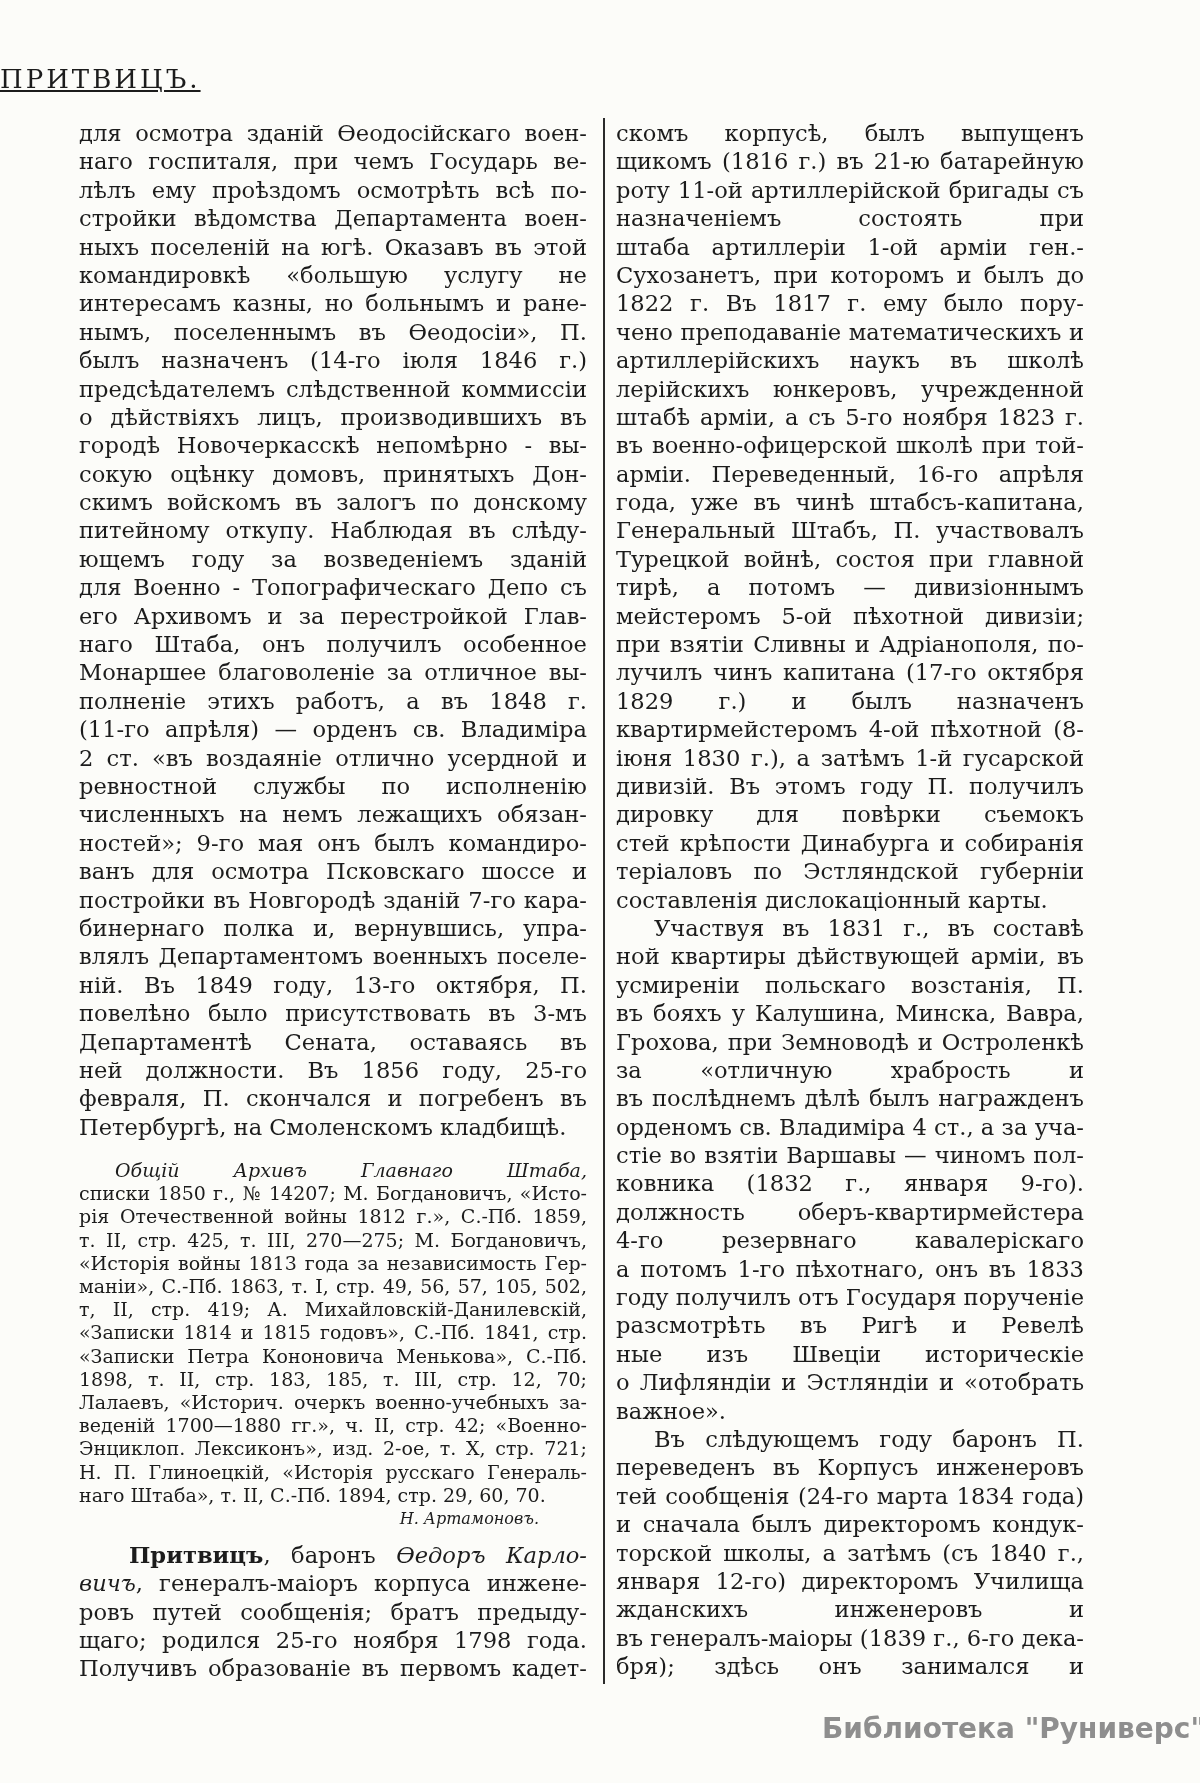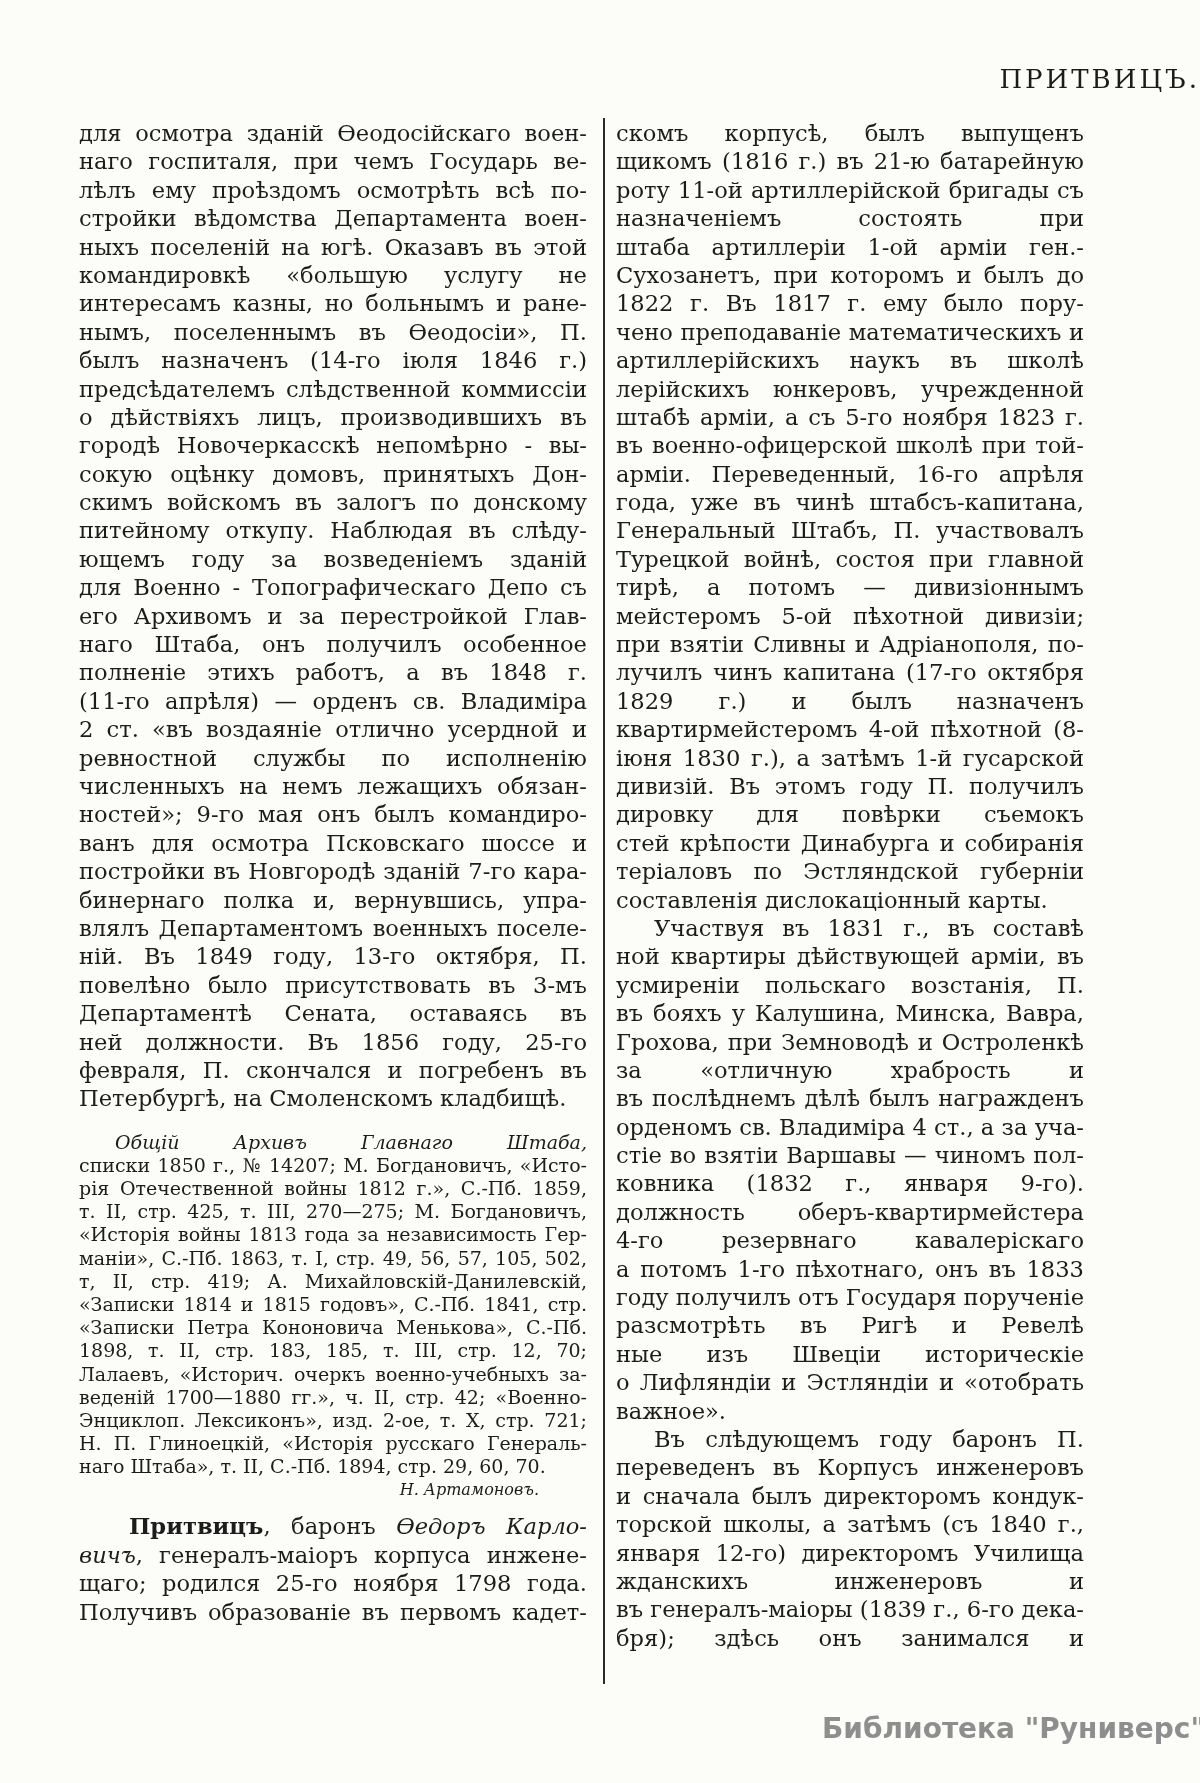--- a/index.html
+++ b/index.html
@@ -4,21 +4,21 @@
 <style>
   html,body { margin:0; padding:0; }
   .page {
     position:relative; width:1200px; height:1783px;
     background:#fcfcf9; color:#1c1c1c;
     font-family:"DejaVu Serif", serif;
     overflow:hidden;
   }
   .title {
     position:absolute; top:64px; left:0; width:1200px;
-    text-align:right; font-size:26px; letter-spacing:3px;
+    text-align:left; font-size:26px; letter-spacing:3px;text-decoration:underline;
   }
   .divider {
     position:absolute; left:603px; top:118px; width:2px; height:1566px;
     background:#2b2b2b;
   }
   .col { position:absolute; top:119px; }
   .col-left  { left:79px;  width:508px; }
   .col-right { left:616px; width:468px; }
   .para { margin:0; }
   .para.main .line   { font-size:22.6px; line-height:28.4px; height:28.4px; }
@@ -66,20 +66,21 @@
         <div class="line">предсѣдателемъ слѣдственной коммиссіи</div>
         <div class="line">о дѣйствіяхъ лицъ, производившихъ въ</div>
         <div class="line">городѣ Новочеркасскѣ непомѣрно - вы-</div>
         <div class="line">сокую оцѣнку домовъ, принятыхъ Дон-</div>
         <div class="line">скимъ войскомъ въ залогъ по донскому</div>
         <div class="line">питейному откупу. Наблюдая въ слѣду-</div>
         <div class="line">ющемъ году за возведеніемъ зданій</div>
         <div class="line">для Военно - Топографическаго Депо съ</div>
         <div class="line">его Архивомъ и за перестройкой Глав-</div>
         <div class="line">наго Штаба, онъ получилъ особенное</div>
+        <div class="line">Монаршее благоволеніе за отличное вы-</div>
         <div class="line">полненіе этихъ работъ, а въ 1848 г.</div>
         <div class="line">(11-го апрѣля) — орденъ св. Владиміра</div>
         <div class="line">2 ст. «въ воздаяніе отлично усердной и</div>
         <div class="line">ревностной службы по исполненію много-</div>
         <div class="line">численныхъ на немъ лежащихъ обязан-</div>
         <div class="line">ностей»; 9-го мая онъ былъ командиро-</div>
         <div class="line">ванъ для осмотра Псковскаго шоссе и</div>
         <div class="line">постройки въ Новгородѣ зданій 7-го кара-</div>
         <div class="line">бинернаго полка и, вернувшись, упра-</div>
         <div class="line">влялъ Департаментомъ военныхъ поселе-</div>
@@ -104,20 +105,21 @@
         <div class="line">Лалаевъ, «Историч. очеркъ военно-учебныхъ за-</div>
         <div class="line">веденій 1700—1880 гг.», ч. II, стр. 42; «Военно-</div>
         <div class="line">Энциклоп. Лексиконъ», изд. 2-ое, т. X, стр. 721;</div>
         <div class="line">Н. П. Глиноецкій, «Исторія русскаго Генераль-</div>
         <div class="line no-just">наго Штаба», т. II, С.-Пб. 1894, стр. 29, 60, 70.</div>
       </div>
       <div class="signature">Н. Артамоновъ.</div>
       <div class="para entry">
         <div class="line indent-lg"><span class="b">Притвицъ</span><span>, баронъ </span><span class="i">Ѳедоръ Карло-</span></div>
         <div class="line"><span class="i">вичъ</span><span>, генералъ-маіоръ корпуса инжене-</span></div>
+        <div class="line">ровъ путей сообщенія; братъ предыду-</div>
         <div class="line">щаго; родился 25-го ноября 1798 года.</div>
         <div class="line">Получивъ образованіе въ первомъ кадет-</div>
       </div>
     </div>
   <div class="col col-right" id="col-right">
       <div class="para main">
         <div class="line">скомъ корпусѣ, былъ выпущенъ прапор-</div>
         <div class="line">щикомъ (1816 г.) въ 21-ю батарейную</div>
         <div class="line">роту 11-ой артиллерійской бригады съ</div>
         <div class="line">назначеніемъ состоять при начальникѣ</div>
@@ -162,20 +164,21 @@
         <div class="line">а потомъ 1-го пѣхотнаго, онъ въ 1833</div>
         <div class="line">году получилъ отъ Государя порученіе</div>
         <div class="line">разсмотрѣть въ Ригѣ и Ревелѣ привезен-</div>
         <div class="line">ные изъ Швеціи историческіе матеріалы</div>
         <div class="line">о Лифляндіи и Эстляндіи и «отобрать все</div>
         <div class="line no-just">важное».</div>
       </div>
       <div class="para main">
         <div class="line indent">Въ слѣдующемъ году баронъ П. былъ</div>
         <div class="line">переведенъ въ Корпусъ инженеровъ пу-</div>
+        <div class="line">тей сообщенія (24-го марта 1834 года)</div>
         <div class="line">и сначала былъ директоромъ кондук-</div>
         <div class="line">торской школы, а затѣмъ (съ 1840 г.,</div>
         <div class="line">января 12-го) директоромъ Училища гра-</div>
         <div class="line">жданскихъ инженеровъ и произведенъ</div>
         <div class="line">въ генералъ-маіоры (1839 г., 6-го дека-</div>
         <div class="line">бря); здѣсь онъ занимался и преподава-</div>
       </div>
     </div>
   <div class="watermark">Библиотека "Руниверс"</div>
 </div>

